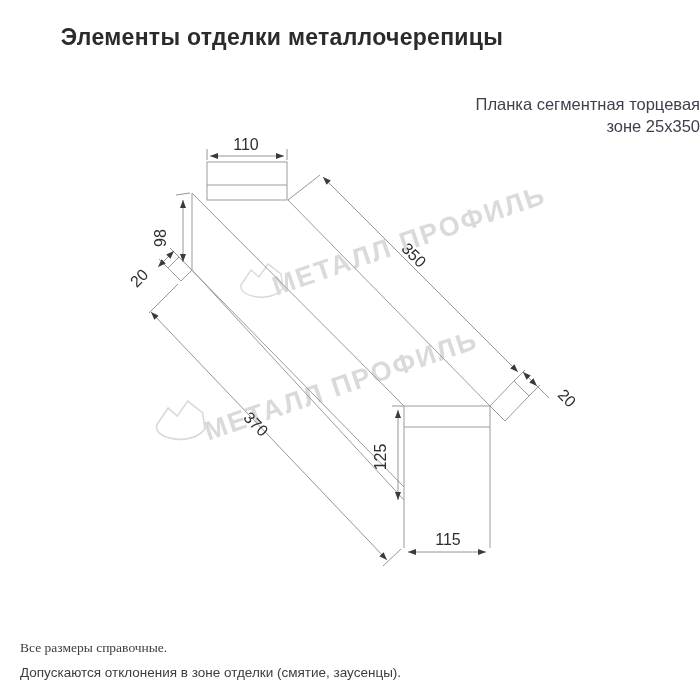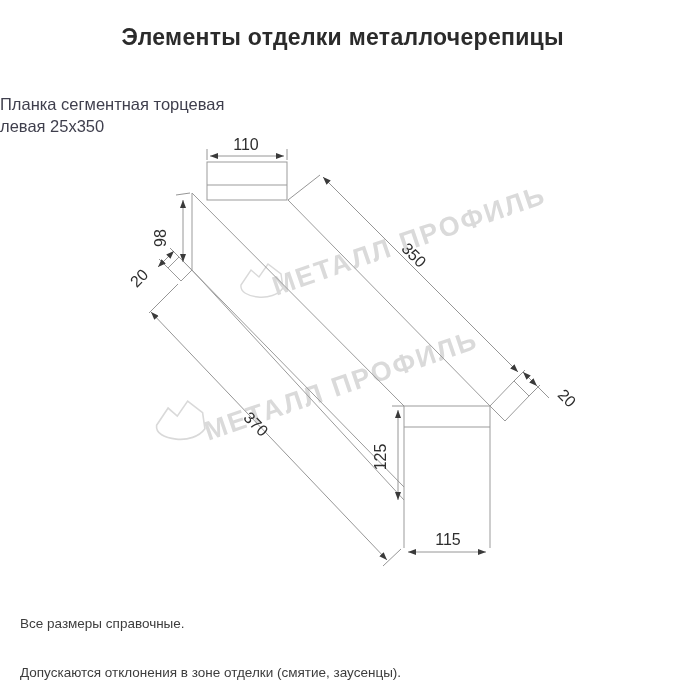--- a/index.html
+++ b/index.html
@@ -1,41 +1,41 @@
 <!DOCTYPE html>
 <html><head>
 <meta charset="utf-8">
 <style>
   html,body{margin:0;padding:0;}
   body{width:700px;height:700px;background:#ffffff;position:relative;overflow:hidden;
        font-family:"Liberation Sans",sans-serif;}
-  .page-title{position:absolute;top:24px;left:0;width:564px;text-align:right;
+  .page-title{position:absolute;top:24px;left:0;width:564px;text-align:center;
        font-size:23px;font-weight:700;color:#2b2b2b;letter-spacing:.3px;}
-  .subtitle{position:absolute;left:0;width:700px;text-align:left;color:#3f3f4d;
+  .subtitle{position:absolute;left:0;width:700px;text-align:right;color:#3f3f4d;
        font-size:16.5px;font-weight:400;}
   .subtitle.l1{top:95px;}
   .subtitle.l2{top:117px;}
   .notes{position:absolute;left:20px;color:#3d3d3d;font-size:13.5px;}
-  .notes.n1{top:616px;}
+  .notes.n1{top:640px;font-family:Liberation Serif, serif;}
   .notes.n2{top:665px;}
   svg{position:absolute;top:0;left:0;}
   .part{stroke:#9b9b9b;stroke-width:1;fill:none;}
   .dim{stroke:#8a8a8a;stroke-width:0.9;fill:none;}
   .ext{stroke:#8a8a8a;stroke-width:0.9;fill:none;}
   .dimtext{fill:#2e2e2e;font-size:16px;font-family:"Liberation Sans",sans-serif;}
   .wm{fill:#dadada;font-size:27px;font-weight:700;letter-spacing:2px;
       font-family:"Liberation Sans",sans-serif;}
   .wmlogo{stroke:#d9d9d9;stroke-width:1.4;fill:none;}
 </style>
 </head>
 <body>
 
 <div class="page-title">Элементы отделки металлочерепицы</div>
 <div class="subtitle l1">Планка сегментная торцевая</div>
-<div class="subtitle l2">левая 25х350</div>
+<div class="subtitle l2">зоне 25х350</div>
 
 <svg width="700" height="700" viewBox="0 0 700 700">
   <defs>
     <marker id="ae" markerWidth="10" markerHeight="8" refX="8" refY="3" orient="auto" markerUnits="userSpaceOnUse">
       <path d="M0,0 L8,3 L0,6 Z" fill="#3a3a3a"></path>
     </marker>
     <marker id="as" markerWidth="10" markerHeight="8" refX="0" refY="3" orient="auto" markerUnits="userSpaceOnUse">
       <path d="M8,0 L0,3 L8,6 Z" fill="#3a3a3a"></path>
     </marker>
   </defs>

